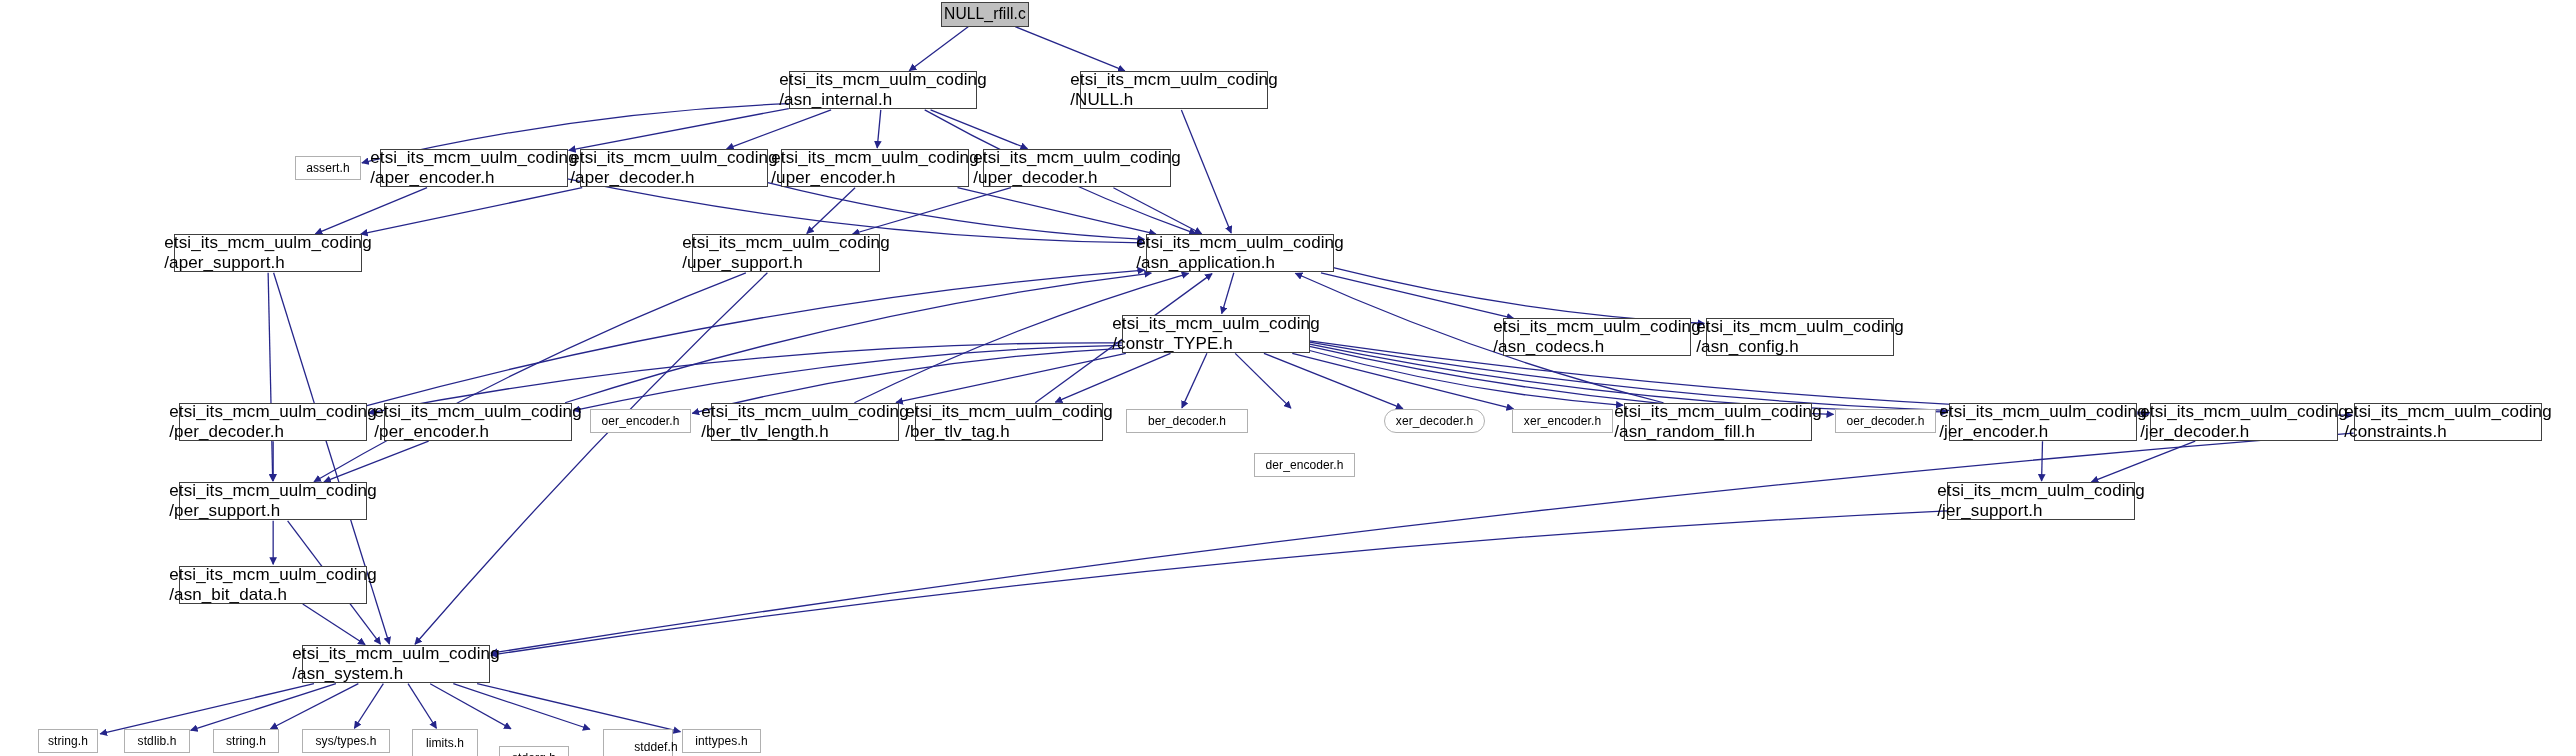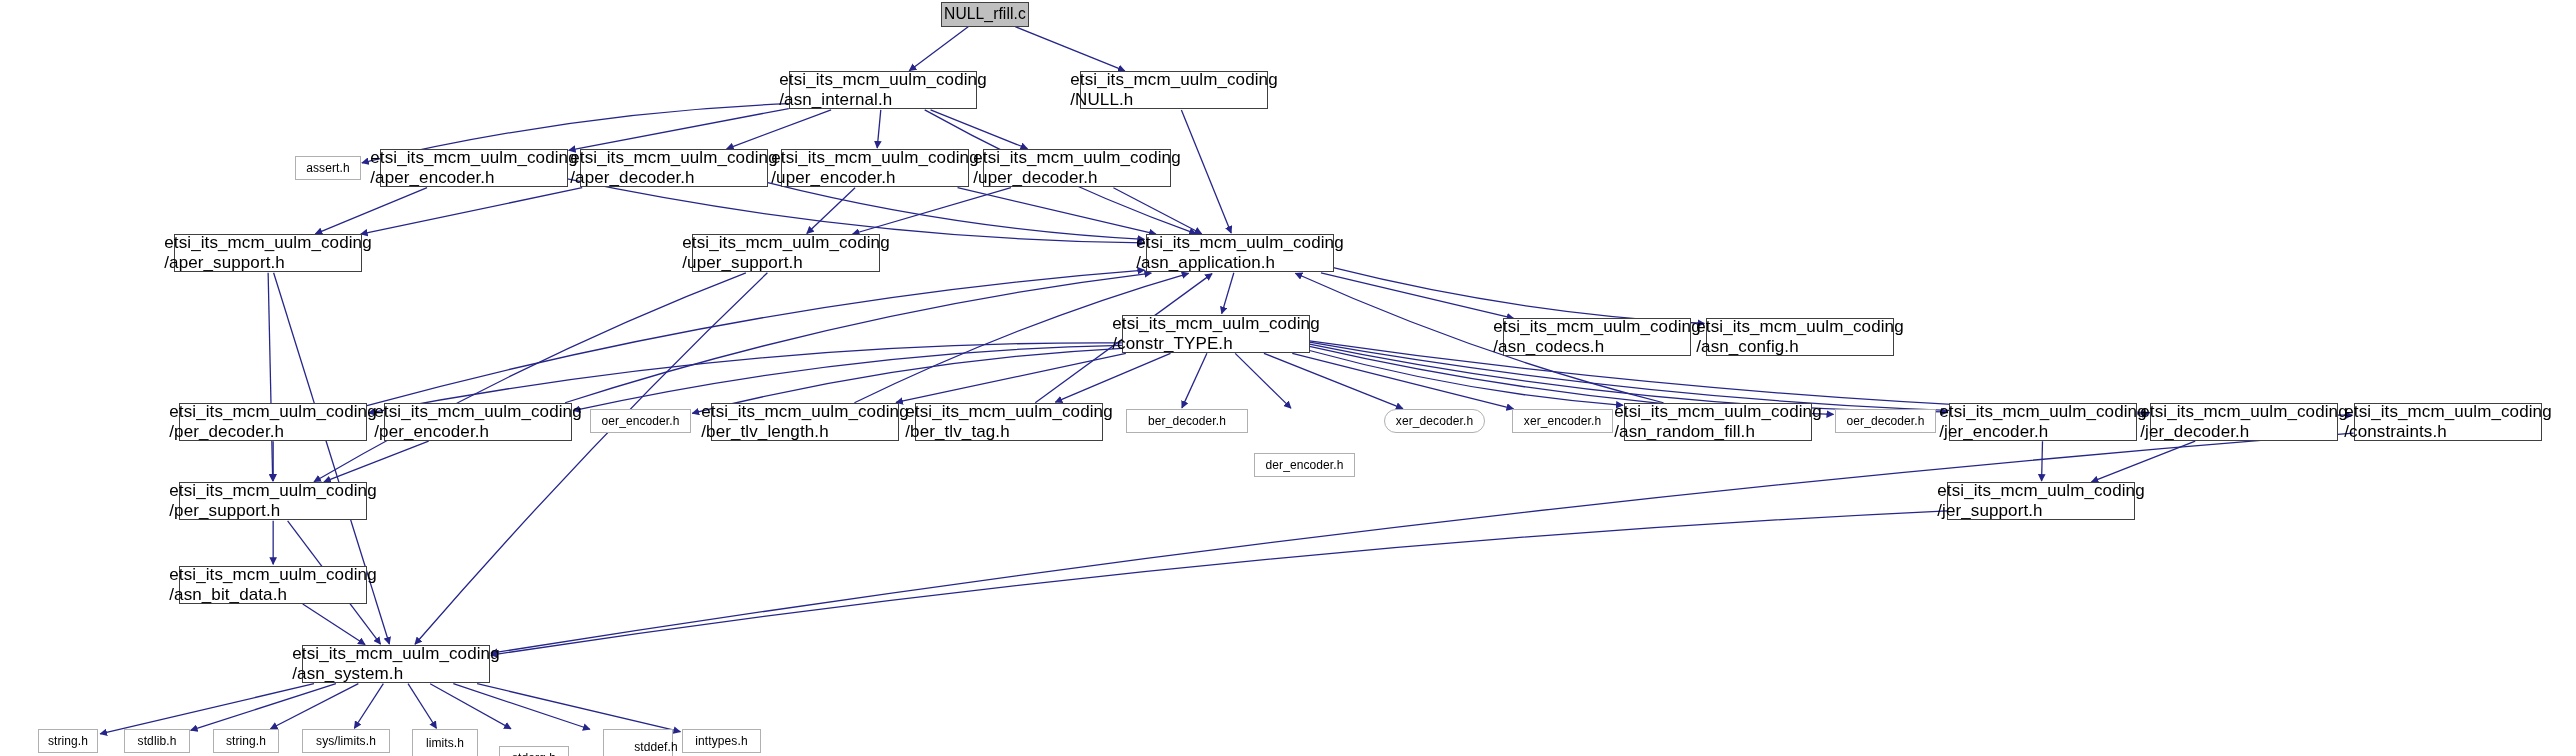--- a/index.html
+++ b/index.html
@@ -171,20 +171,20 @@
 /per_support.h</div>
       <div class="node n-hdr" style="left: 1947px; top: 482px; width: 188px; height: 38px;">etsi_its_mcm_uulm_coding
 /jer_support.h</div>
       <div class="node n-hdr" style="left: 179px; top: 566px; width: 188px; height: 38px;">etsi_its_mcm_uulm_coding
 /asn_bit_data.h</div>
       <div class="node n-hdr" style="left: 302px; top: 645px; width: 188px; height: 38px;">etsi_its_mcm_uulm_coding
 /asn_system.h</div>
       <div class="node n-sys" style="left: 38px; top: 729px; width: 60px; height: 24px;">string.h</div>
       <div class="node n-sys" style="left: 124px; top: 729px; width: 66px; height: 24px;">stdlib.h</div>
       <div class="node n-sys" style="left: 213px; top: 729px; width: 66px; height: 24px;">string.h</div>
-      <div class="node n-sys" style="left: 302px; top: 729px; width: 88px; height: 24px;">sys/limits.h</div>
+      <div class="node n-sys" style="left: 302px; top: 729px; width: 88px; height: 24px;">sys/types.h</div>
       <div class="node n-sys" style="left: 412px; top: 729px; width: 66px; height: 28px;">limits.h</div>
       <div class="node n-sys" style="left: 499px; top: 746px; width: 70px; height: 24px;">stdarg.h</div>
       <div class="node n-sys" style="left: 603px; top: 729px; width: 70px; height: 36px; padding-left: 36px;">stddef.h</div>
       <div class="node n-sys" style="left: 682px; top: 729px; width: 79px; height: 24px;">inttypes.h</div>
     </div>
 </div>
 
 
 </body></html>

